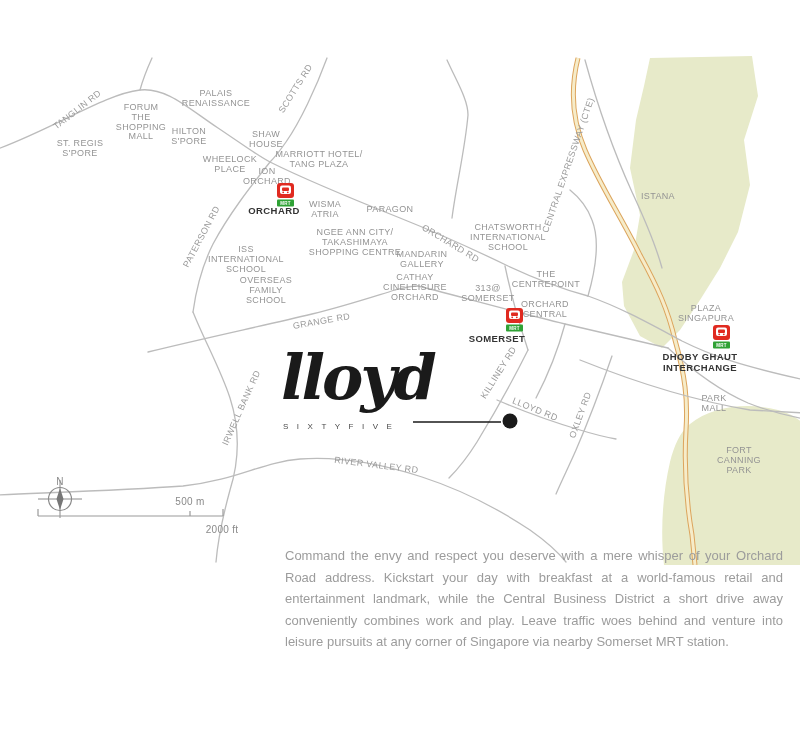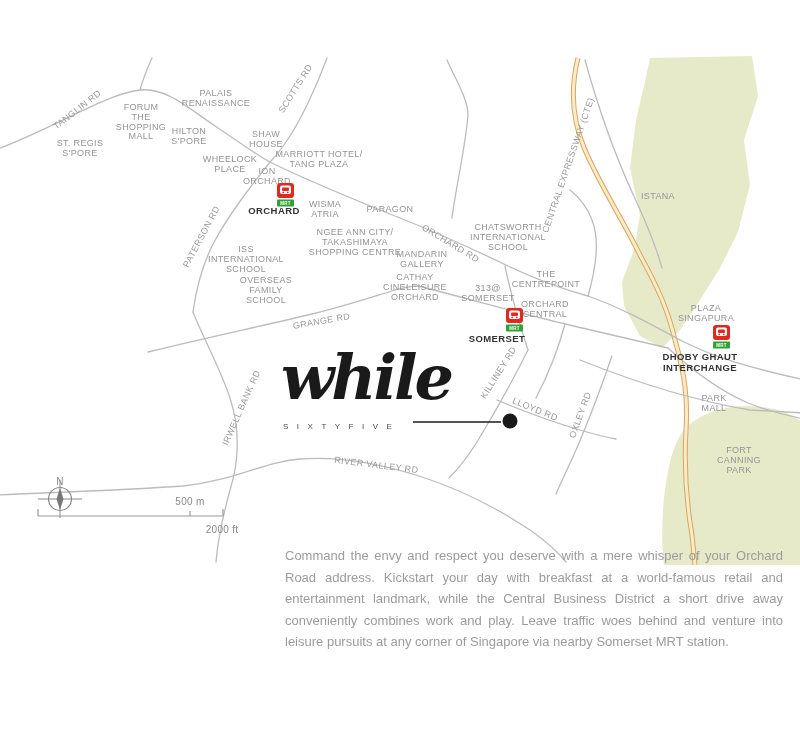--- a/index.html
+++ b/index.html
@@ -158,19 +158,19 @@
         <line x1="38" y1="516" x2="223" y2="516"></line>
         <line x1="38" y1="509" x2="38" y2="516"></line>
         <line x1="190" y1="511" x2="190" y2="516"></line>
         <line x1="223" y1="509" x2="223" y2="516"></line>
         <text class="legend-text" x="190" y="505" text-anchor="middle" stroke="none" fill="#8a8a8a">500 m</text>
         <text class="legend-text" x="222" y="533" text-anchor="middle" stroke="none" fill="#8a8a8a">2000 ft</text>
       </g>
     </svg>
 
     <div class="logo">
-      <div class="logo-script">while</div>
+      <div class="logo-script">lloyd</div>
       <div class="logo-sub">SIXTYFIVE</div>
     </div>
   </div>
 
   <div class="description">Command the envy and respect you deserve with a mere whisper of your Orchard Road address. Kickstart your day with breakfast at a world-famous retail and entertainment landmark, while the Central Business District a short drive away conveniently combines work and play. Leave traffic woes behind and venture into leisure pursuits at any corner of Singapore via nearby Somerset MRT station.</div>
 </div>
 
 </body></html>

